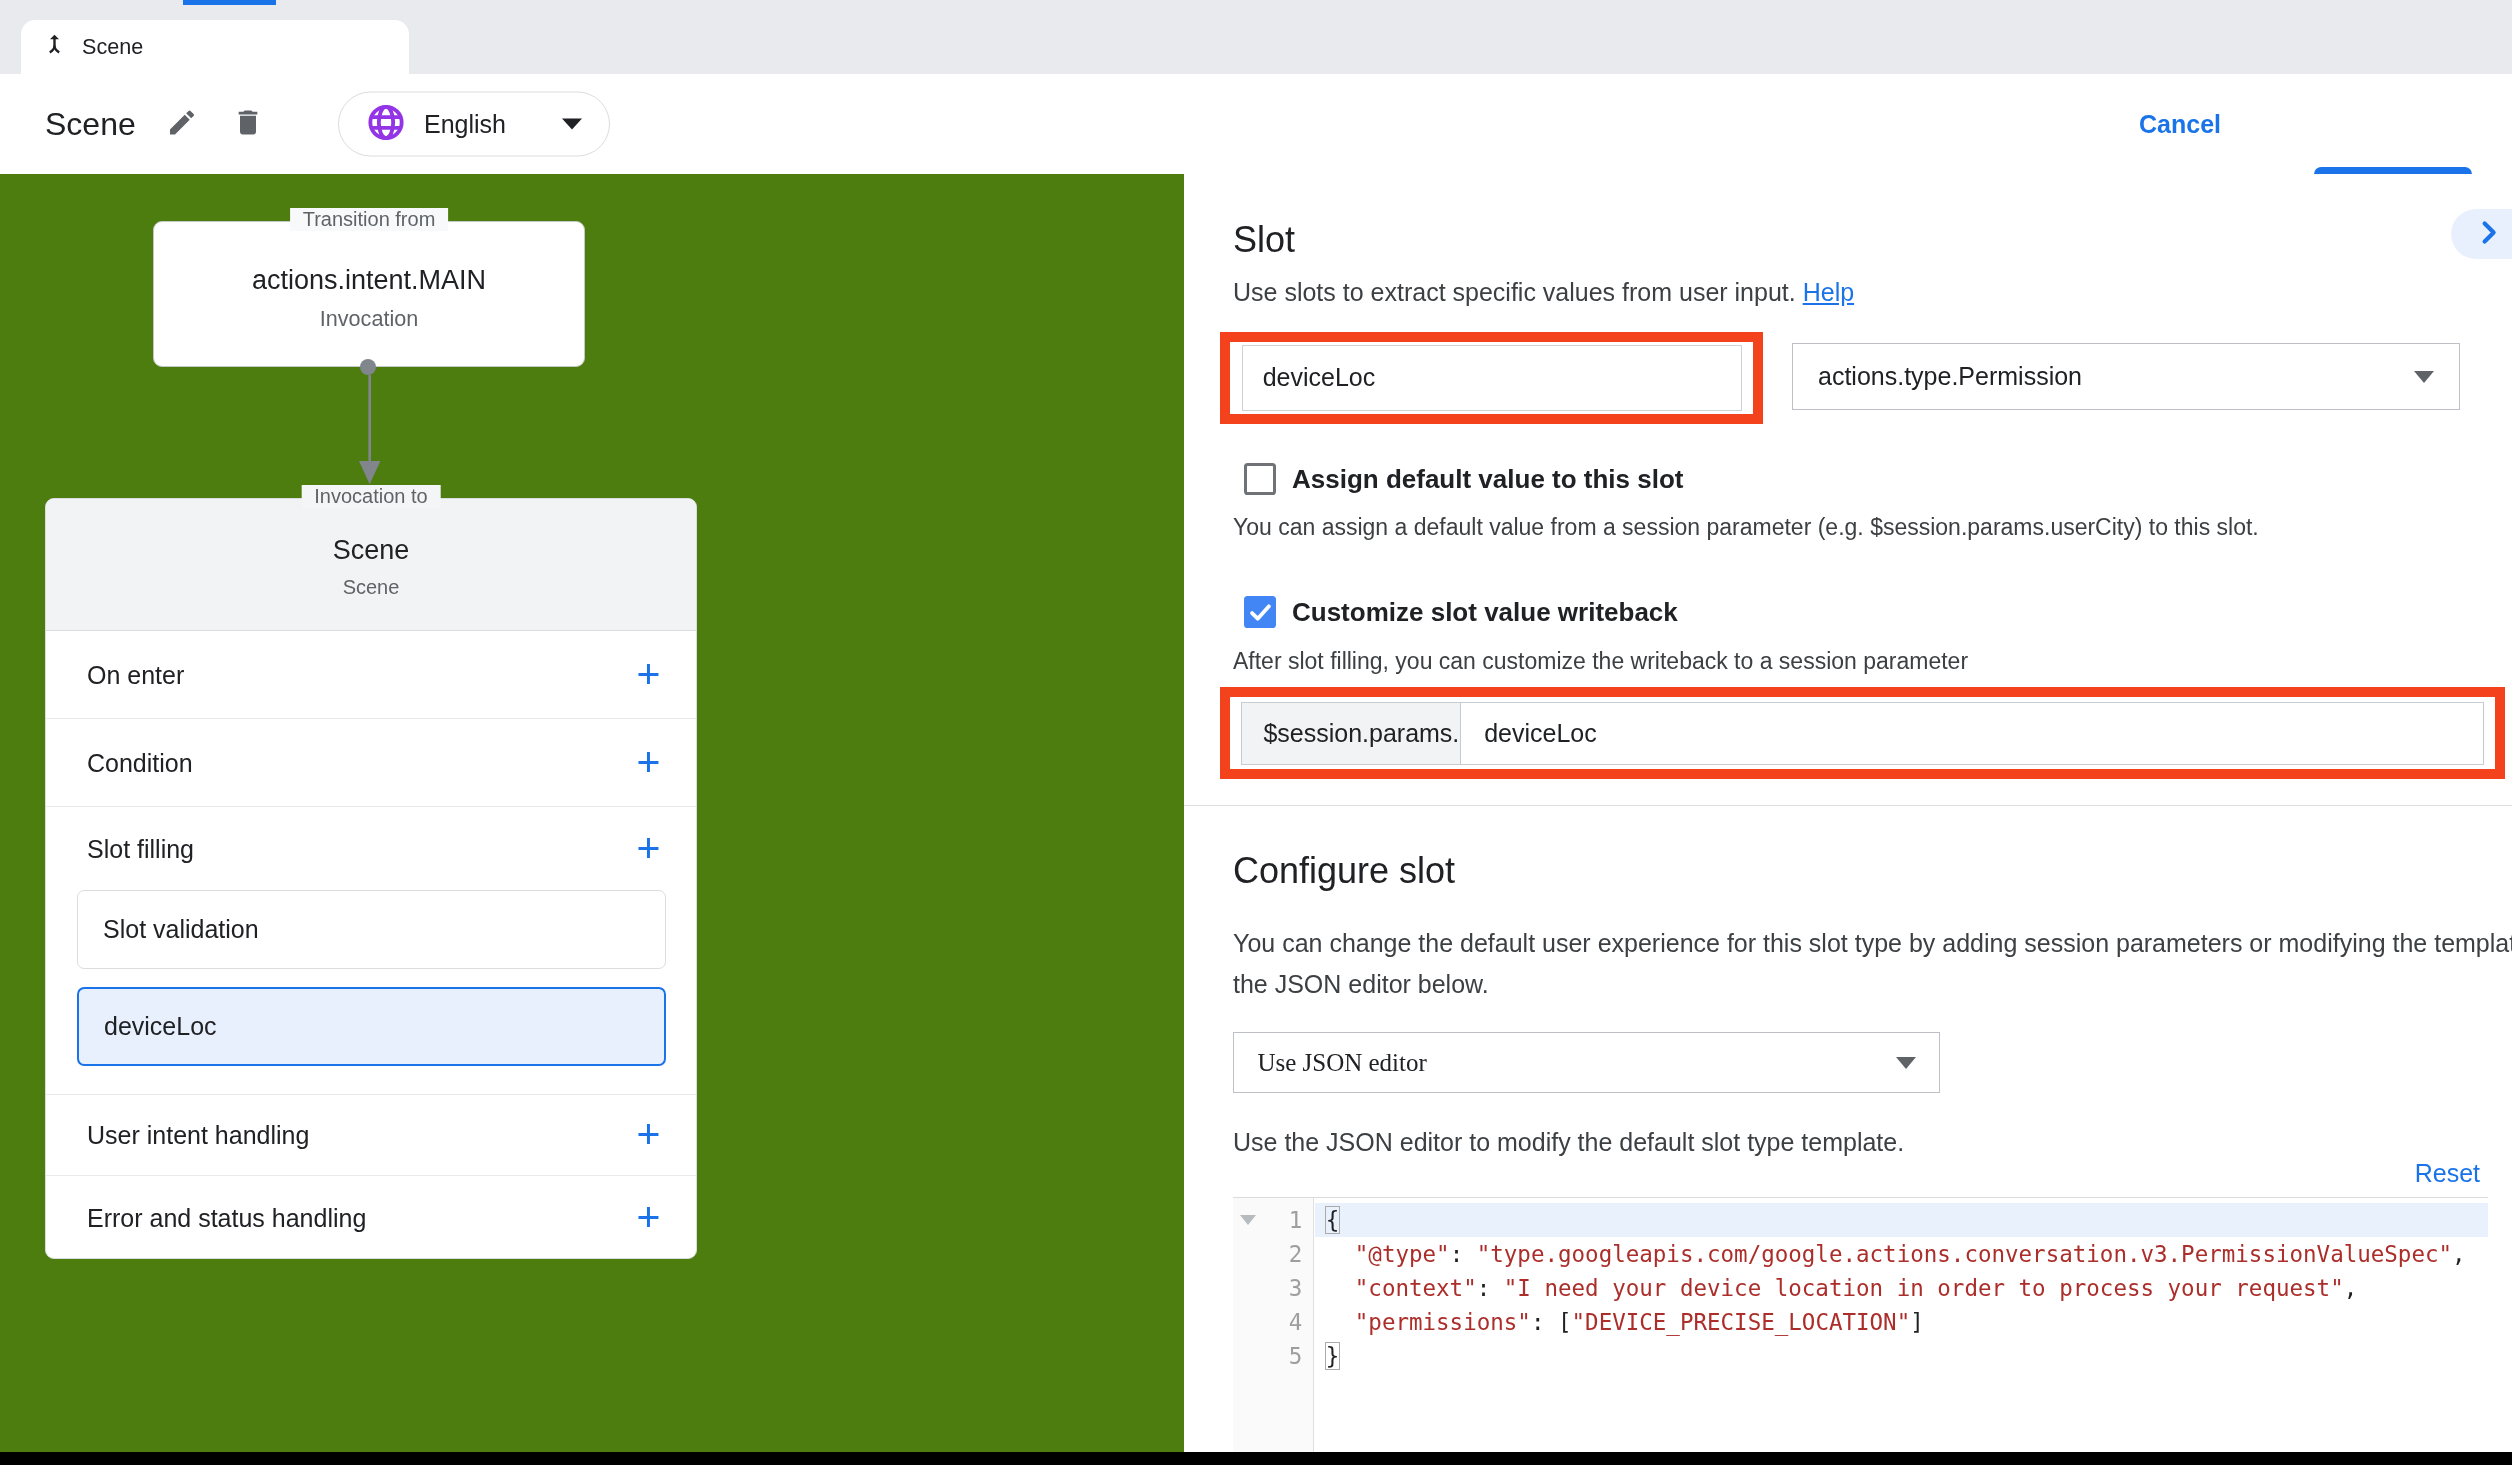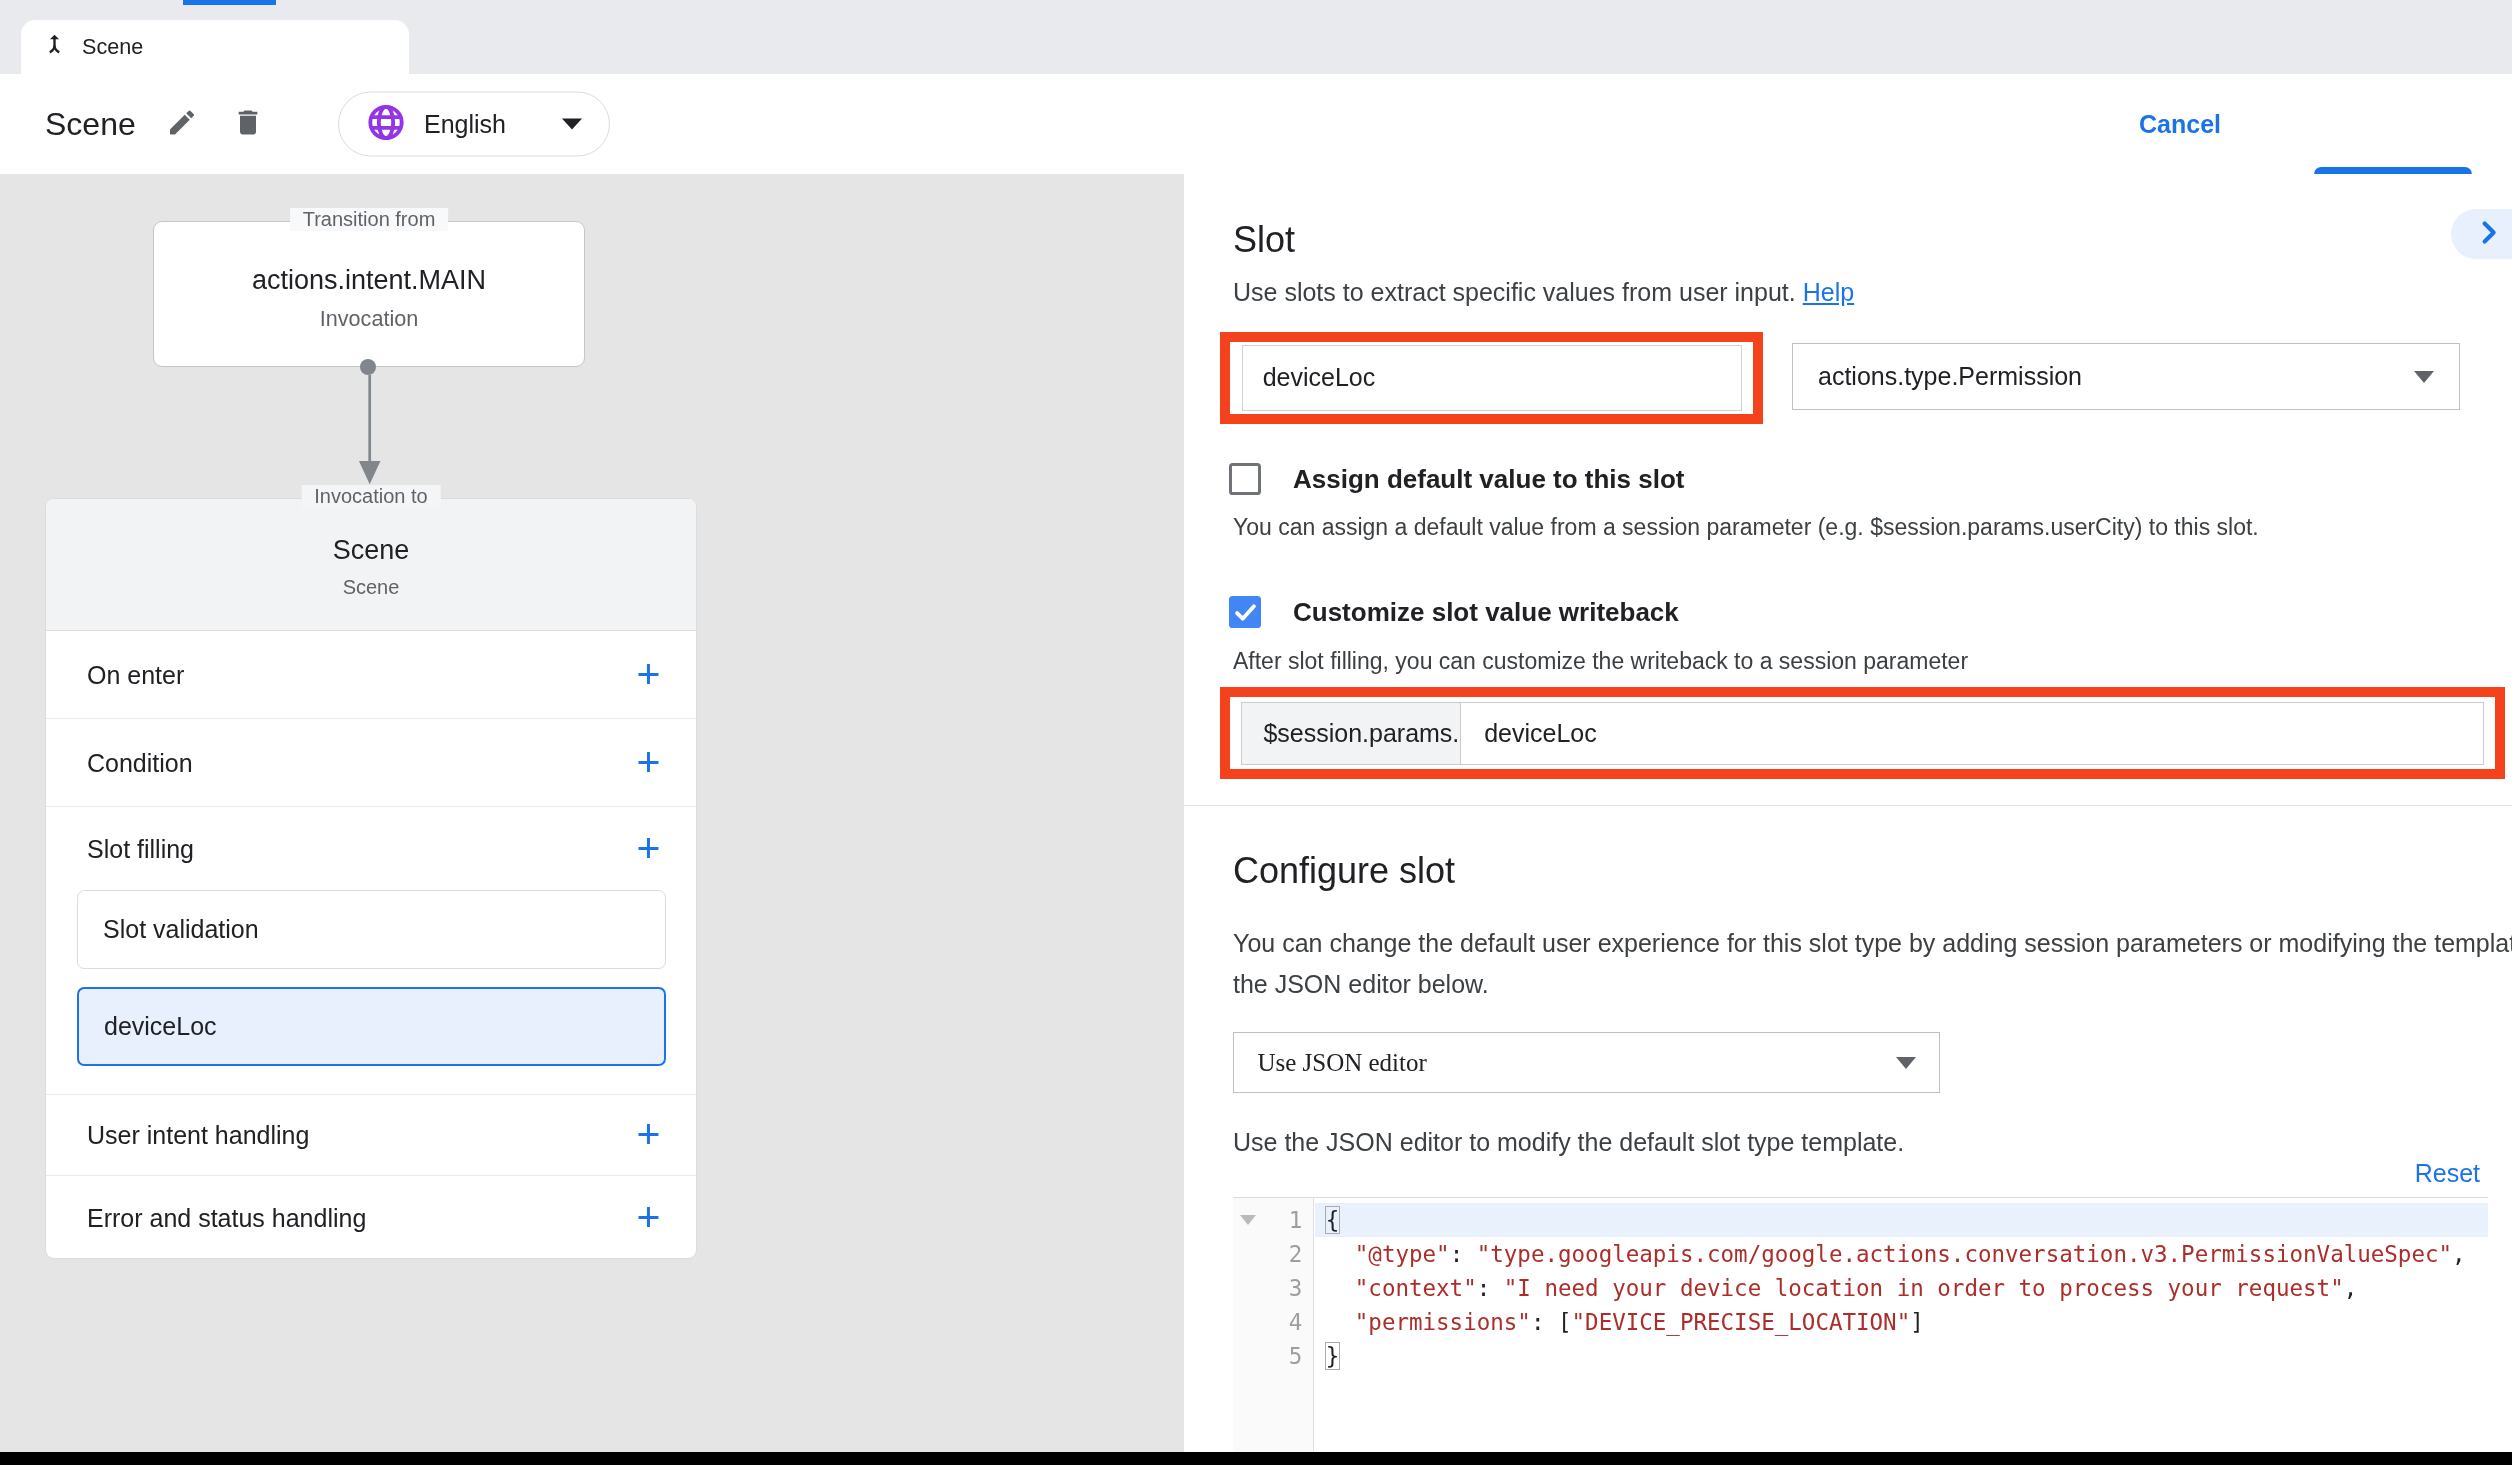--- a/index.html
+++ b/index.html
@@ -25,21 +25,21 @@
   .lang-label { font-size:25px; color:#202124; }
   .caret-down { width:0; height:0; border-left:10px solid transparent; border-right:10px solid transparent;
     border-top:11.7px solid #202124; margin-left:auto; }
   .cancel-link { position:absolute; right:291px; top:50%; transform:translateY(-50%);
     color:#1A73E8; font-size:25px; font-weight:bold; cursor:pointer; }
   .save-btn { position:absolute; right:40px; top:93px; width:158px; height:63px; background:#1A73E8;
     border:none; border-radius:7.2px; color:#fff; font-size:25px; font-weight:bold; cursor:pointer;
     font-family:"Liberation Sans", sans-serif; }
 
   
-  .left-panel { position:absolute; left:0; top:174px; width:1184px; height:1291px; background:#e5e5e5;padding-left:12px; }
+  .left-panel { position:absolute; left:0; top:174px; width:1184px; height:1291px; background:#4d7c0f;padding-left:12px; }
   .from-box { position:absolute; left:153px; top:47px; width:432px; height:146px; background:#fff;
     border:1.8px solid #C4C7C5; border-radius:9px; }
   .flow-tag { position:absolute; top:-14.4px; left:50%; transform:translateX(-50%); background:#F8F9FA;
     padding:0 12.6px; font-size:20px; color:#5F6368; white-space:nowrap; }
   .from-main { position:absolute; top:43px; width:100%; text-align:center; font-size:27px; color:#202124; }
   .from-sub { position:absolute; top:84px; width:100%; text-align:center; font-size:21.6px; color:#5F6368; }
   .flow-dot { position:absolute; left:368px; top:193px; width:16px; height:16px; border-radius:50%;
     background:#80868B; transform:translate(-50%,-50%); }
   .flow-arrow { position:absolute; left:358px; top:201px; }
 
@@ -76,21 +76,21 @@
 
   .redbox { border:10px solid #F4431C; background:#fff; position:absolute; }
   .redbox-1 { left:36px; top:158px; width:543px; height:92px; }
   .slot-name-input { position:absolute; left:11.7px; top:2.7px; width:500px; height:66px; border:0.9px solid #D0D3D6;
     font-size:25px; color:#202124; padding-left:20px; font-family:"Liberation Sans", sans-serif; background:#fff; }
   .type-select { position:absolute; left:608px; top:169px; width:668px; height:67px; border:0.9px solid #BDC1C6;
     background:#fff; display:flex; align-items:center; padding:16px 25px; font-size:25px; color:#202124; cursor:pointer; }
   .select-caret { width:0; height:0; border-left:10.8px solid transparent; border-right:10.8px solid transparent;
     border-top:12.6px solid #5F6368; margin-left:auto; }
 
-  .check-row { position:absolute; left:45px; display:flex; align-items:center; gap:32px; cursor:pointer; }
+  .check-row { position:absolute; left:60px; display:flex; align-items:center; gap:16px; cursor:pointer; }
   .cb { width:32px; height:32px; border-radius:3.6px; flex:0 0 auto; }
   .cb-off { border:3.6px solid #6F7378; background:#fff; }
   .cb-on { background:#4285F4; display:flex; align-items:center; justify-content:center; }
   .check-label { font-size:26px; font-weight:bold; color:#202124; }
   .desc-line { position:absolute; left:49px; font-size:23px; color:#3C4043; }
 
   .redbox-2 { left:36px; top:513px; width:1285px; height:92px; display:flex; align-items:center; padding:0 10.8px; }
   .writeback-wrap { display:flex; width:100%; height:63px; border:0.9px solid #C8CCD0; background:#fff; }
   .wb-prefix { width:219px; background:#F1F3F4; border-right:0.9px solid #C8CCD0; display:flex;
     align-items:center; padding-left:21.6px; font-size:25px; color:#202124; }

